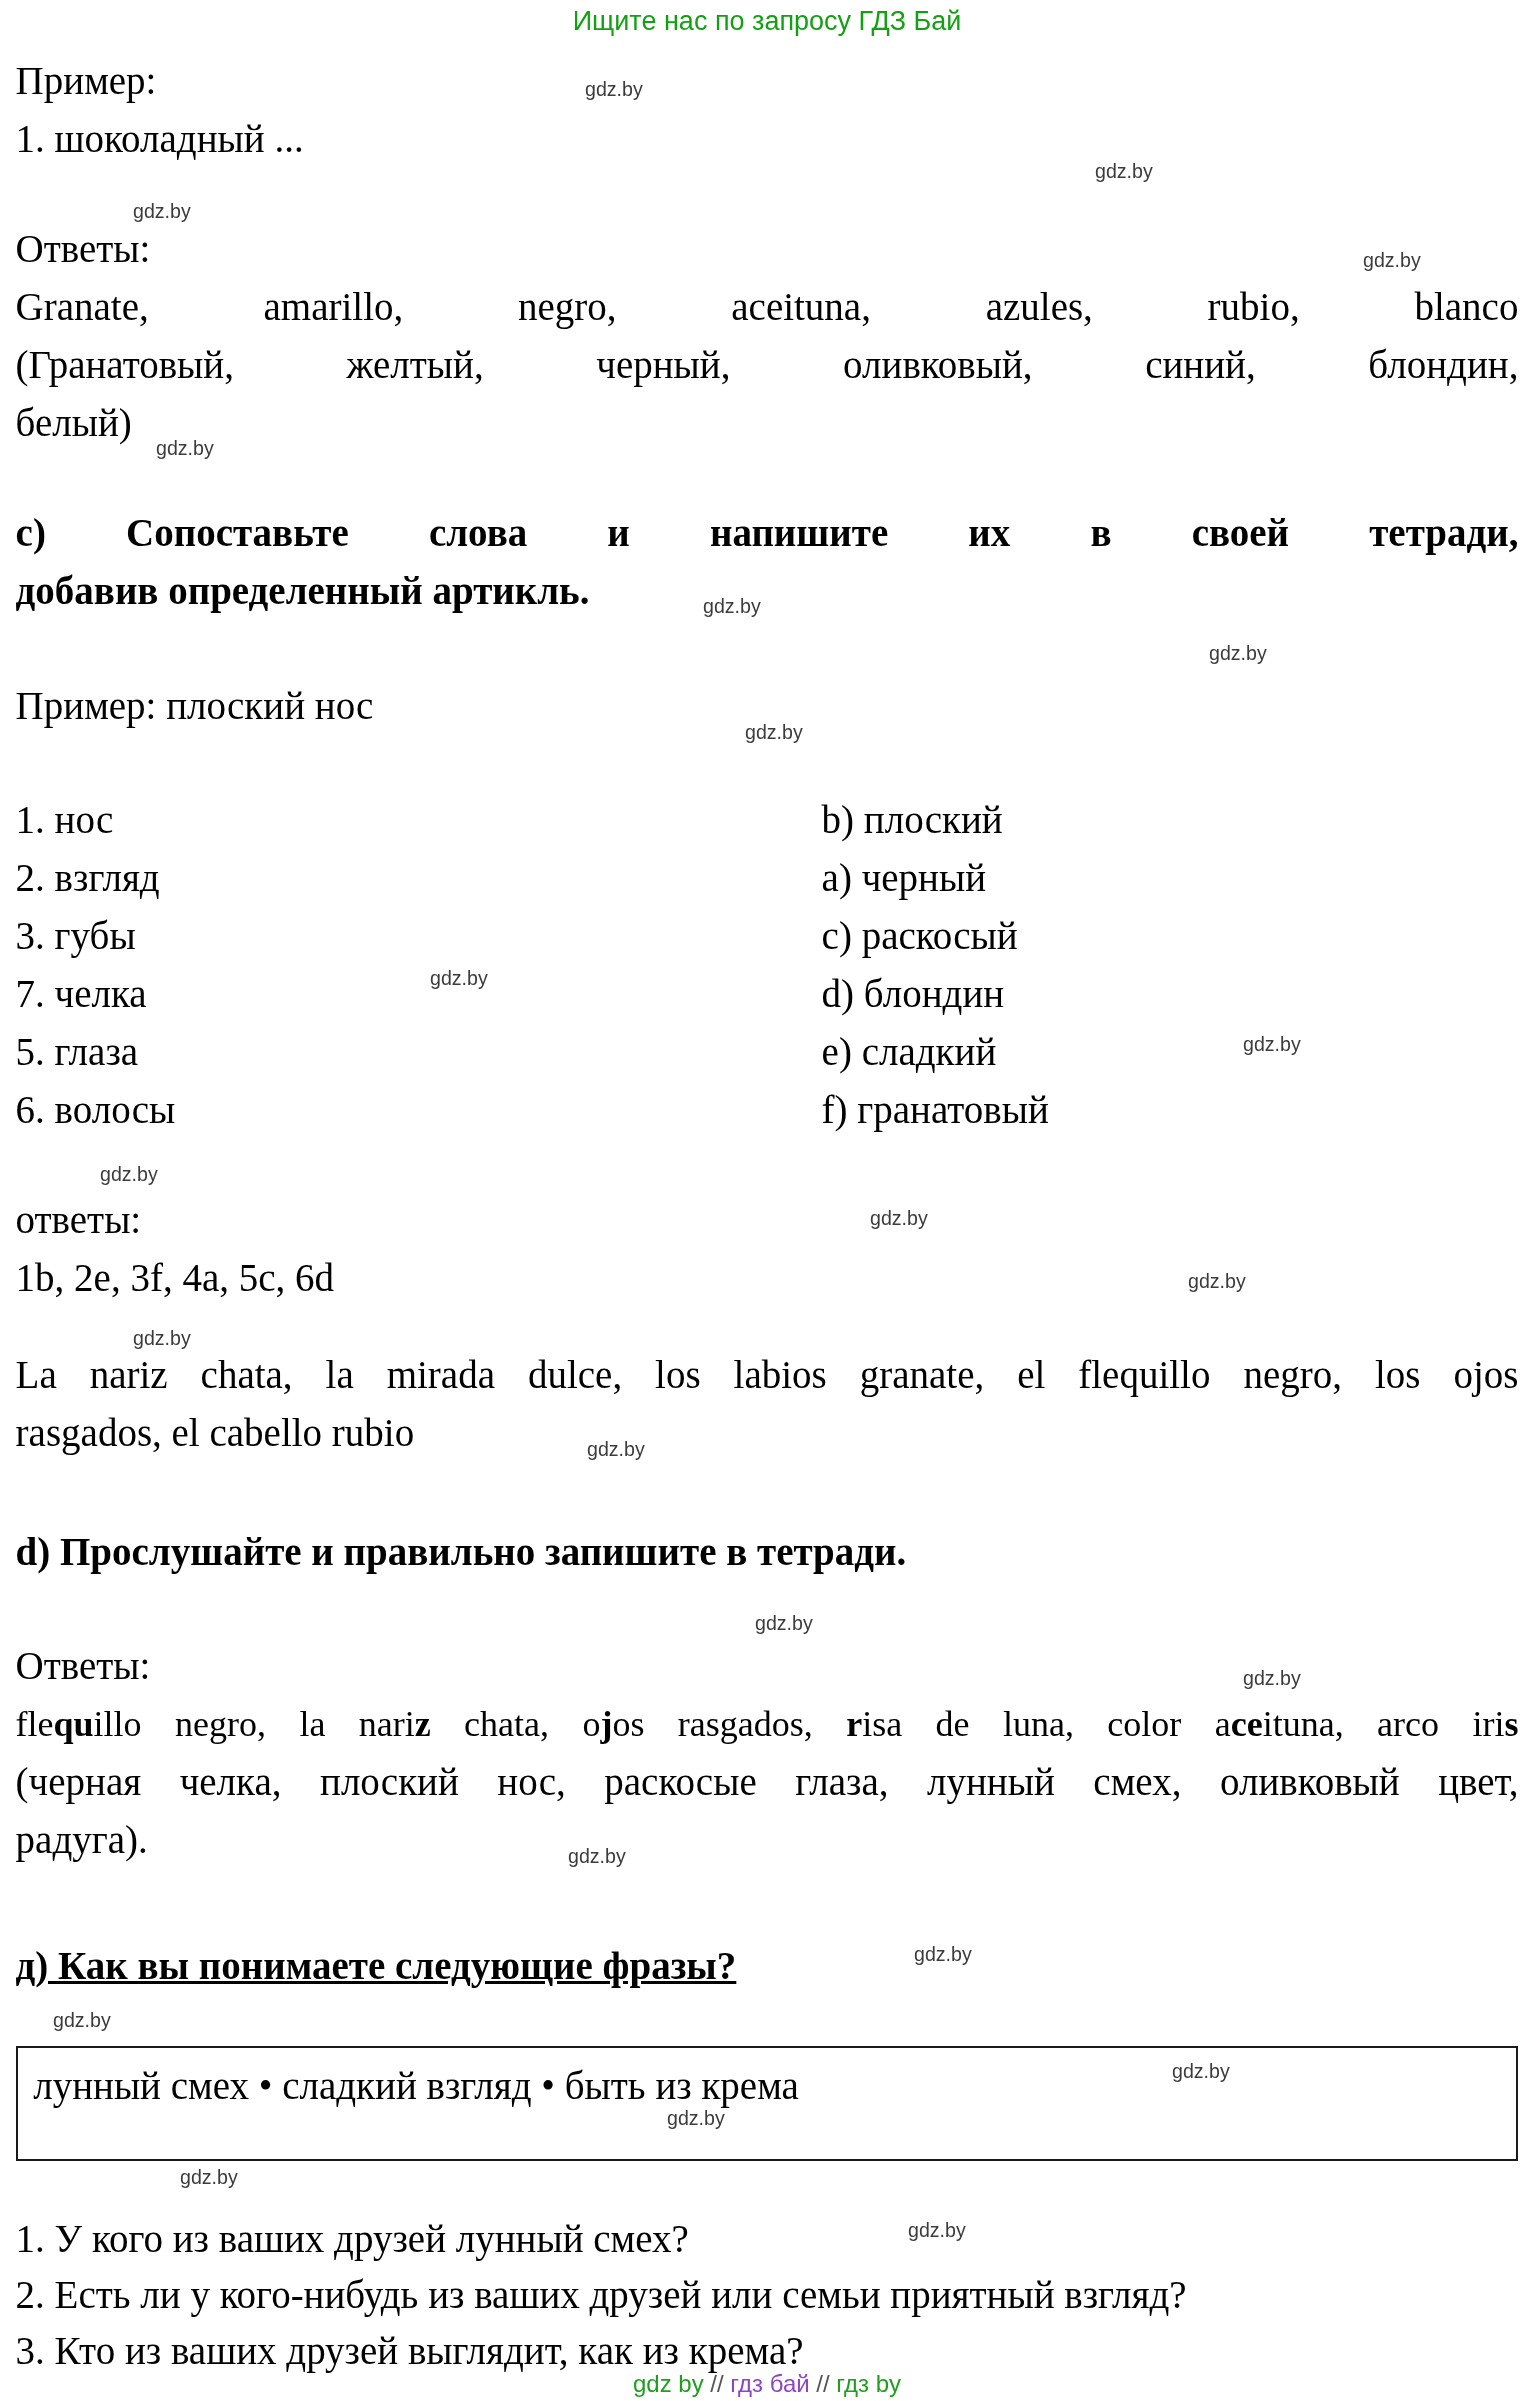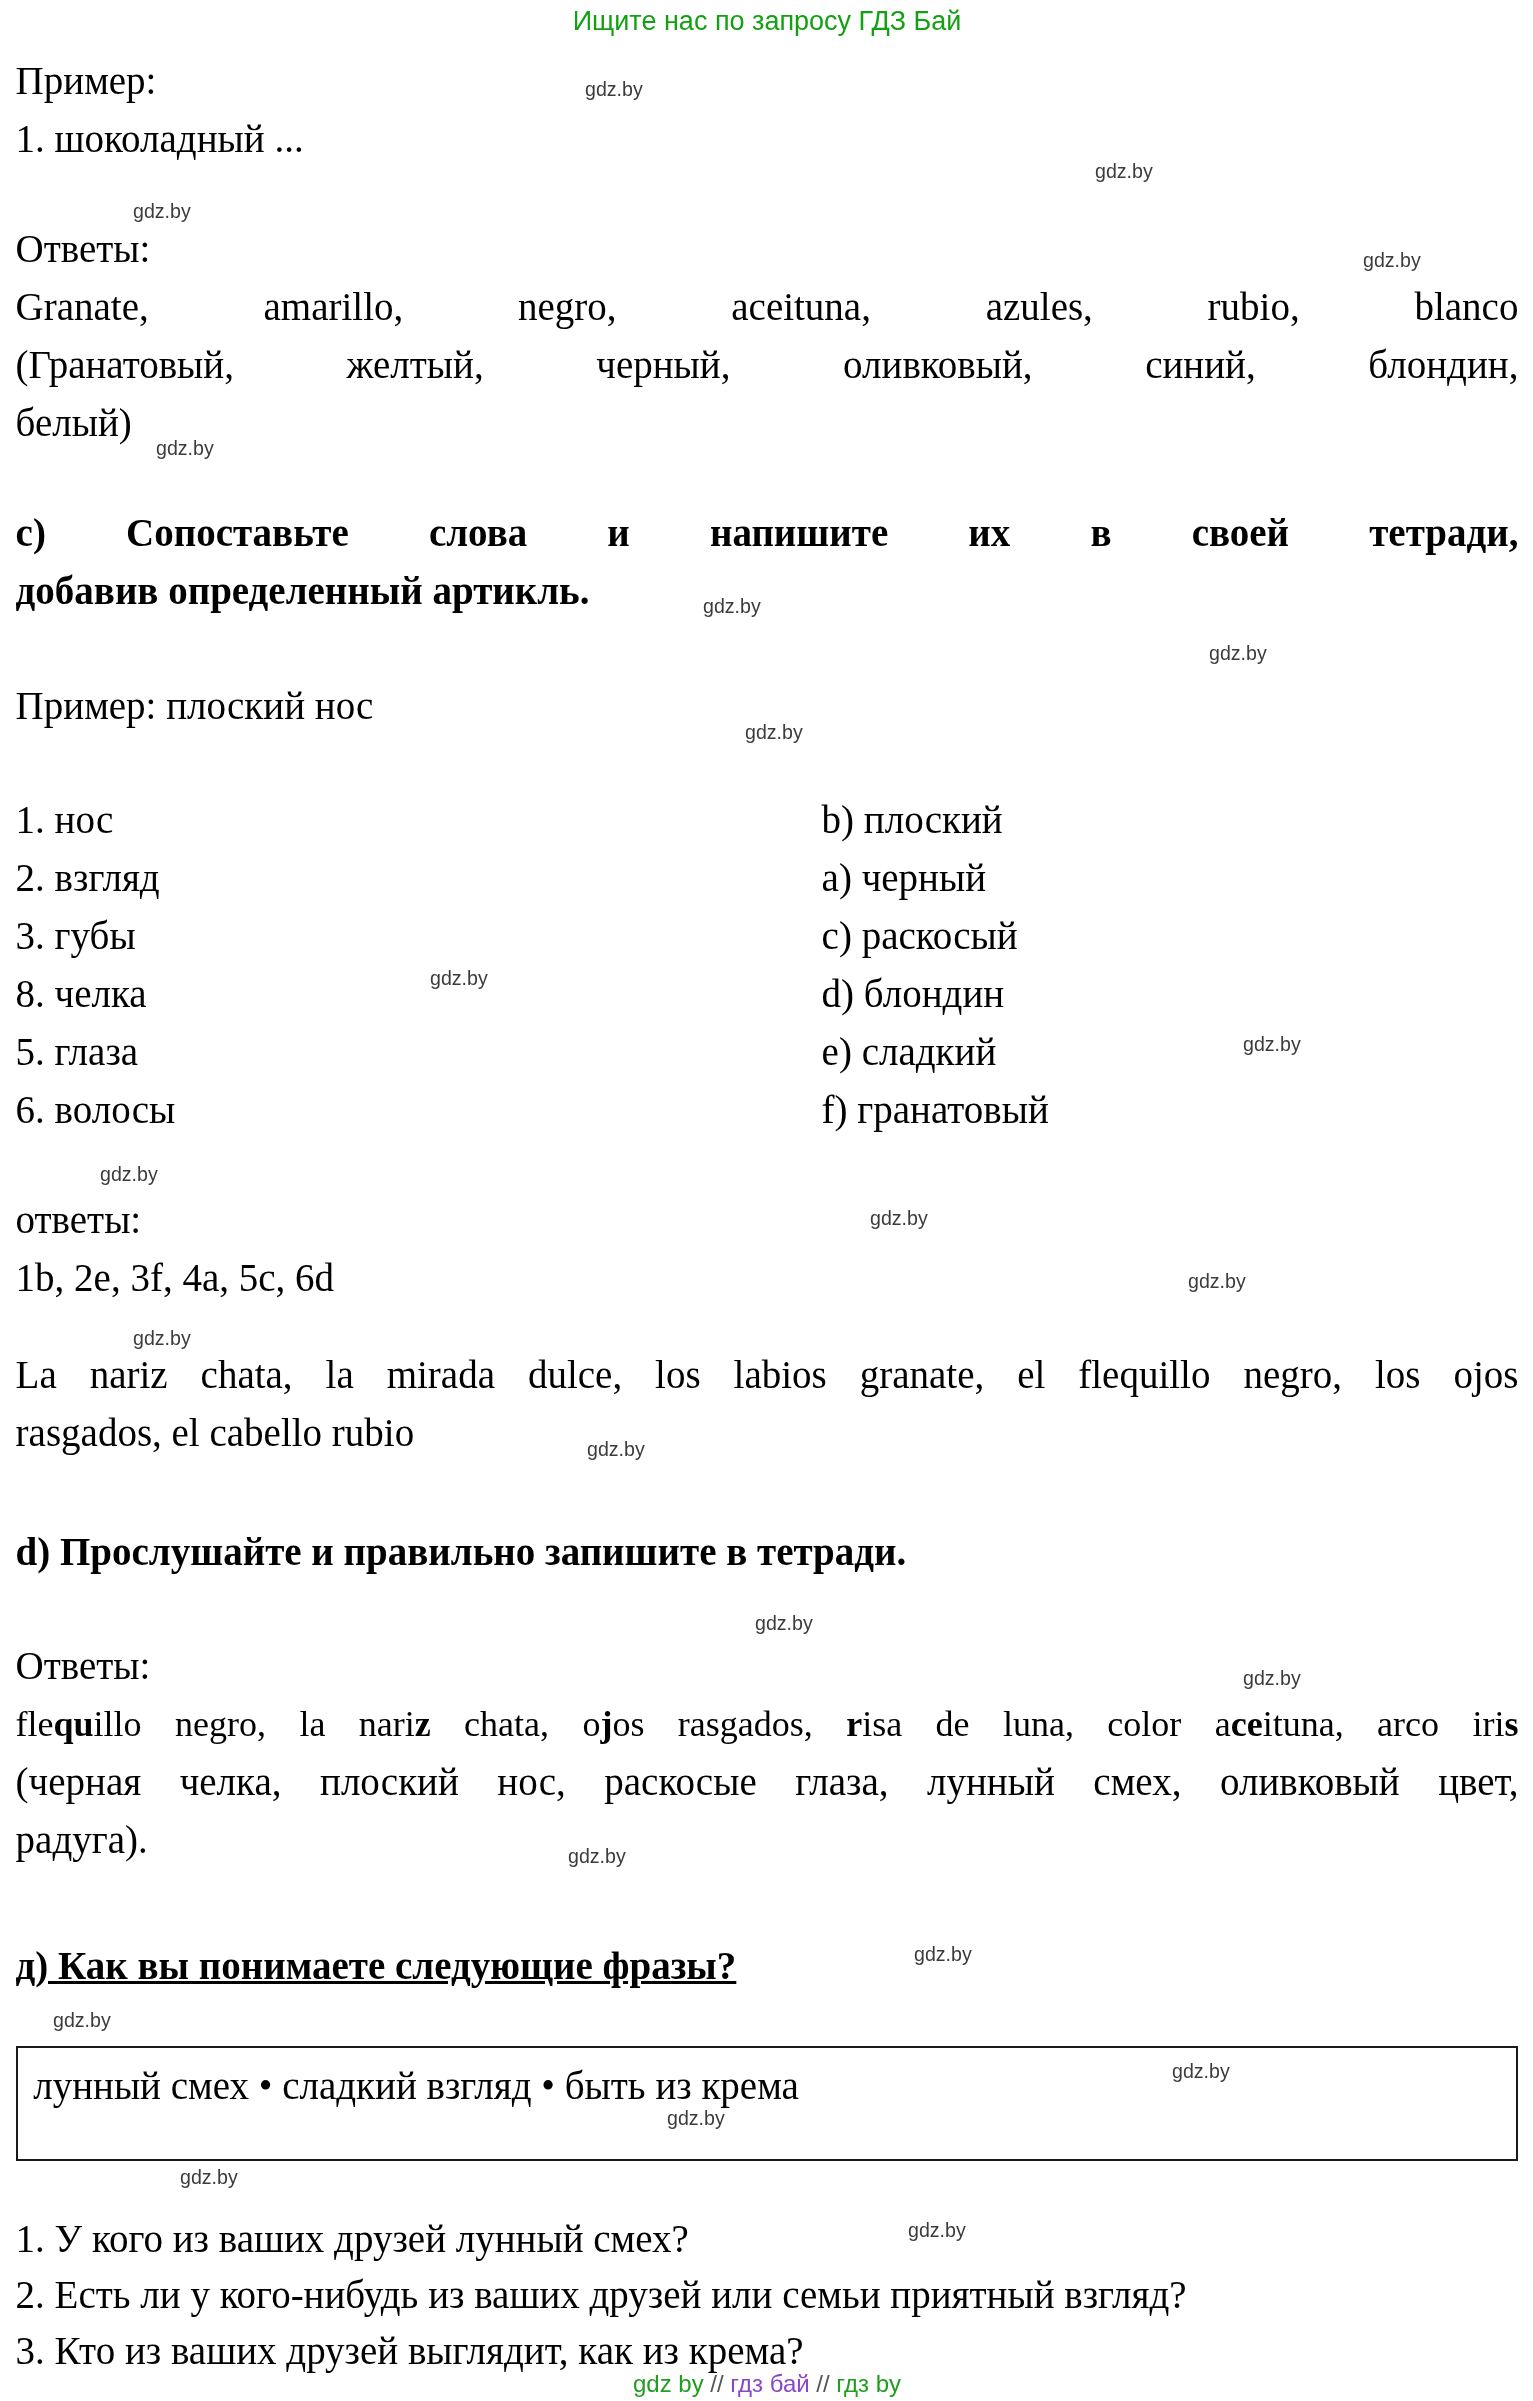--- a/index.html
+++ b/index.html
@@ -80,21 +80,21 @@
     <div>добавив определенный артикль.</div>
   </div>
 
   <div class="t mtCE">Пример: плоский нос</div>
 
   <div class="t cols mtList">
     <div class="col-left">
       <div>1. нос</div>
       <div>2. взгляд</div>
       <div>3. губы</div>
-      <div>8. челка</div>
+      <div>7. челка</div>
       <div>5. глаза</div>
       <div>6. волосы</div>
     </div>
     <div class="col-right">
       <div>b) плоский</div>
       <div>a) черный</div>
       <div>c) раскосый</div>
       <div>d) блондин</div>
       <div>e) сладкий</div>
       <div>f) гранатовый</div>

